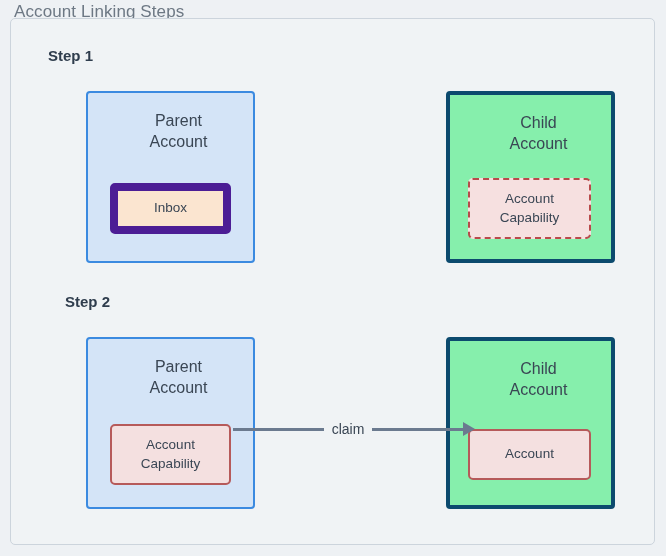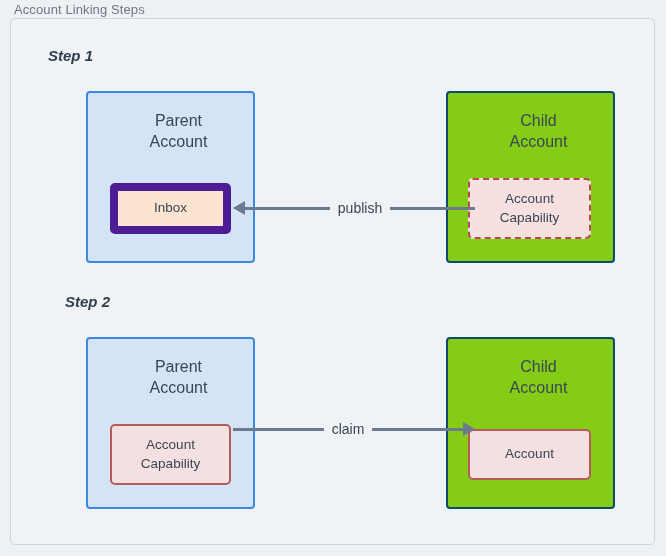--- a/index.html
+++ b/index.html
@@ -14,21 +14,21 @@
     height: 556px;
     background: #eef1f4;
     overflow: hidden;
   }
 
   
   .diagram-title {
     position: absolute;
     left: 14px;
     top: 2px;
-    font-size: 13px;
+    font-size: 17px;
     color: #6d7884;
     letter-spacing: 0.1px;
     white-space: nowrap;
   }
   .diagram-frame {
     position: absolute;
     left: 10px;
     top: 18px;
     width: 645px;
     height: 527px;
@@ -38,42 +38,41 @@
     background: #f0f3f5;
   }
 
   
   .step-heading {
     position: absolute;
     font-size: 15px;
     font-weight: bold;
     color: #2f3d4d;
     white-space: nowrap;
-    font-style: italic;
   }
   #step1-heading { left: 48px; top: 47px; }
   #step2-heading { left: 65px; top: 293px; }
 
   
   .account-box {
     position: absolute;
     box-sizing: border-box;
     border-radius: 4px;
     display: flex;
     flex-direction: column;
     align-items: center;
     padding-left: 16px;
   }
   .account-box.parent {
     background: #d4e4f7;
     border: 2px solid #3b8ae0;
   }
   .account-box.child {
-    background: #84cc16;
-    border: 2px solid #0c4a6e;
+    background: #86efac;
+    border: 4px solid #0c4a6e;
   }
   .account-title {
     margin-top: 17px;
     font-size: 16px;
     line-height: 1.33;
     color: #3a4654;
     text-align: center;
     white-space: pre-line;
   }
 
@@ -167,26 +166,20 @@
   <div class="resource-box inbox" id="inbox-box">Inbox</div>
 
   <div class="account-box child" id="child-box-1">
     <div class="account-title">Child
 Account</div>
   </div>
 
   <div class="resource-box capability-dashed" id="capability-box-1">Account
 Capability</div>
 
-  <div class="connector" id="connector-publish">
-    <div class="arrow-head left"></div>
-    <div class="conn-line"></div>
-    <div class="conn-label">publish</div>
-    <div class="conn-line"></div>
-  </div>
 
   <div class="step-heading" id="step2-heading">Step 2</div>
 
   <div class="account-box parent" id="parent-box-2">
     <div class="account-title">Parent
 Account</div>
   </div>
 
   <div class="resource-box capability-solid" id="capability-box-2">Account
 Capability</div>

